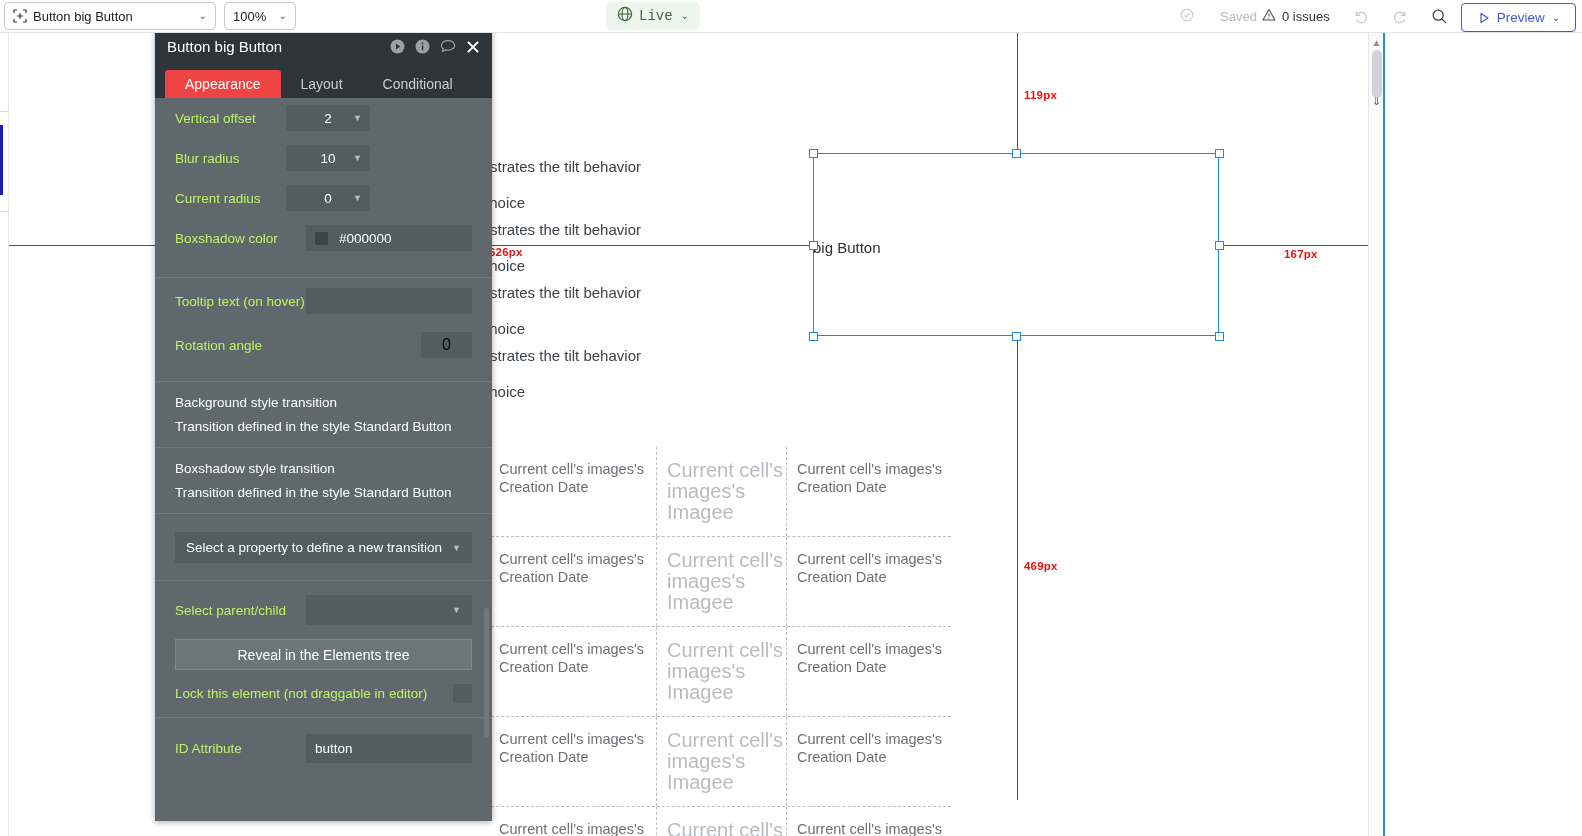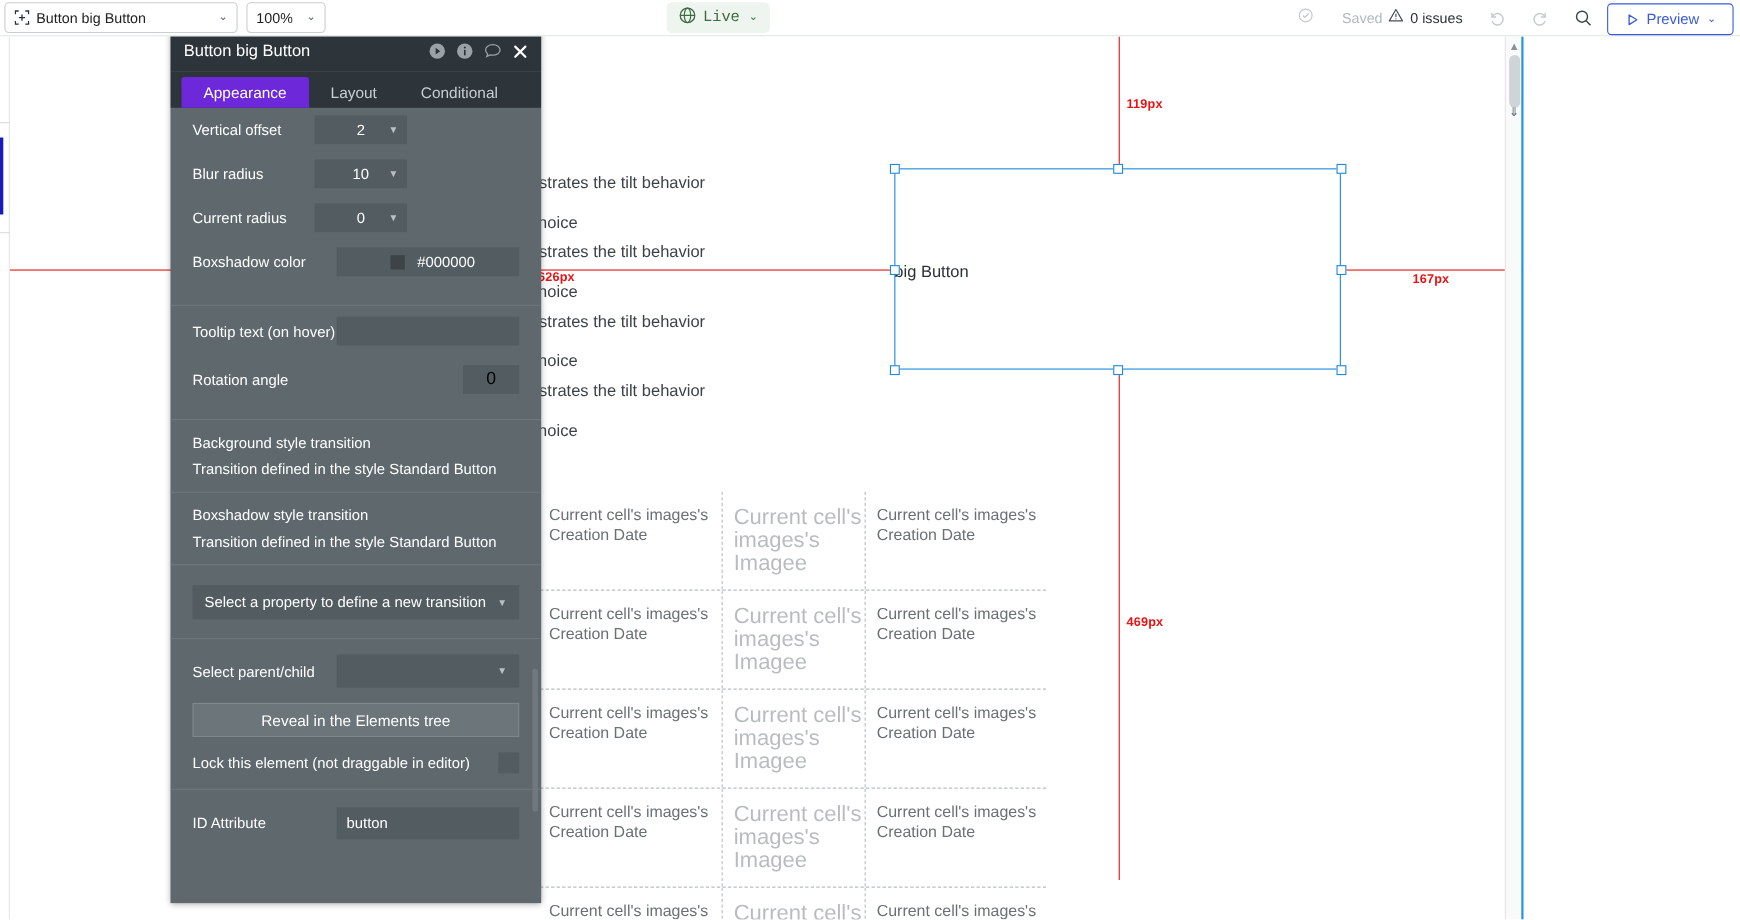--- a/index.html
+++ b/index.html
@@ -134,36 +134,36 @@
     padding:0 12px;box-sizing:border-box;
   }
   #panelTitle{color:#fff;font-size:15px;flex:1;}
   .phico{margin-left:10px;cursor:pointer;display:flex;align-items:center;}
 
   #tabs{height:33px;background:#2d353b;display:flex;align-items:flex-end;padding-left:10px;box-sizing:border-box;}
   .tab{
     height:28px;line-height:28px;padding:0 20px;font-size:14px;
     color:#c8ced2;cursor:pointer;border-radius:3px 3px 0 0;
   }
-  .tab.active{background:#6d28d9;color:#ffffff;}
+  .tab.active{background:#ef4444;color:#ffffff;}
 
   #panelBody{height:723px;overflow:hidden;position:relative;}
 
   .prow{display:flex;align-items:center;height:40px;padding:0 20px;box-sizing:border-box;}
-  .plabel{font-size:13.5px;color:#ffffff;}
+  .plabel{font-size:13.5px;color:#bef264;}
   .pfield{
     background:#525c61;height:26px;display:flex;align-items:center;
     box-sizing:border-box;cursor:pointer;
   }
   .num-field{width:84px;justify-content:center;position:relative;}
   .num-field .nv{font-size:13.5px;color:#fff;}
   .num-field .dcaret{position:absolute;right:8px;font-size:9px;color:#b9bfc3;}
 
   #vertRow .num-field,#blurRow .num-field,#spreadRow .num-field{margin-left:auto;margin-right:102px;}
-  #colorRow .pfield{margin-left:auto;width:166px;justify-content:center;padding-left:9px;}
+  #colorRow .pfield{margin-left:auto;width:166px;justify-content:flex-start;padding-left:9px;}
   .swatch{width:13px;height:13px;background:#3d4448;margin-right:11px;}
   #colorRow .nv{font-size:13.5px;color:#fff;}
 
   .sep{height:1px;background:#6f787d;margin:0;}
 
   #tooltipRow{height:46px;}
   #tooltipRow .pfield{margin-left:auto;width:166px;}
   #rotRow{height:42px;}
   #rotRow .pfield{margin-left:auto;width:51px;justify-content:center;}
 

